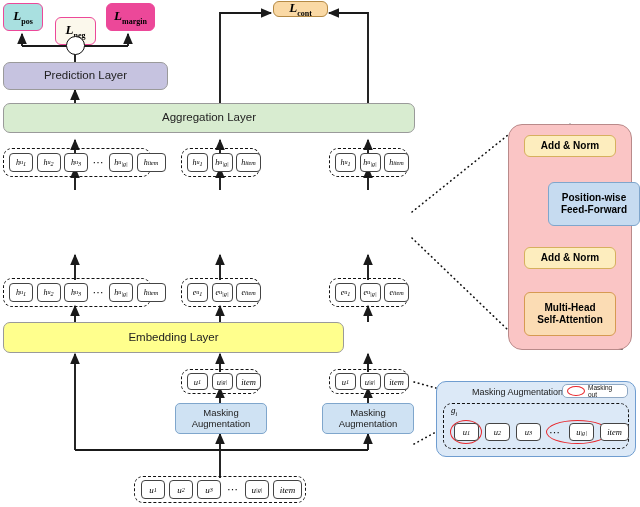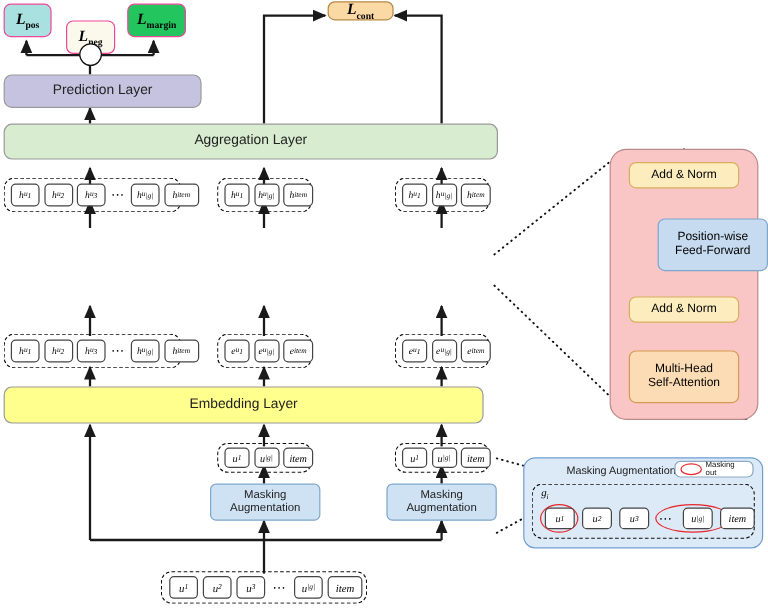--- a/index.html
+++ b/index.html
@@ -14,21 +14,21 @@
   
   .bar{border:1px solid #9a9a9a;border-radius:7px;}
   .bar.agg{background:#d8ecd0;}
   .bar.emb{background:#ffff8d;}
   .bar.coco{background:#fac5c5;border-radius:11px;}
   .bar.pred{background:#c6c3e0;}
 
   .lossbox{border:1px solid #ec4899;border-radius:6px;font-weight:bold;}
   .loss-pos{background:#a9e0e0;}
   .loss-neg{background:#fbf8ec;}
-  .loss-margin{background:#22c55e;}
+  .loss-margin{background:#ec4899;}
   .loss-cont{background:#fad9a5;border-color:#b58a45;}
 
   .maskaug{background:#cfe2f3;border:1px solid #7fa6cc;border-radius:5px;
            font-size:9.5px;color:#222;}
 
   
   .group{position:absolute;border:1.6px dashed #111;border-radius:9px;box-sizing:border-box;}
 
   
   .tok{position:absolute;box-sizing:border-box;border:1px solid #444;border-radius:4px;
@@ -41,21 +41,21 @@
 
   .mathlbl{font-family:"Liberation Serif", serif;font-style:italic;font-size:13px;}
   .mathlbl sub{font-style:normal;font-size:8px;font-family:"Liberation Serif",serif;}
 
   .barlabel{font-size:11.5px;color:#222;}
   .cocolabel{font-size:14px;font-weight:bold;color:#111;letter-spacing:.3px;}
 
   
   .tpanel{position:absolute;background:#fac5c5;border:1px solid #b98a8a;border-radius:14px;box-sizing:border-box;}
   .tblock{position:absolute;box-sizing:border-box;display:flex;align-items:center;
-          justify-content:center;text-align:center;font-size:10px;line-height:1.2;border-radius:6px;}
+          justify-content:center;text-align:center;font-size:10px;line-height:1.2;border-radius:6px;font-weight:bold;}
   .t-addnorm{background:#fdedbe;border:1px solid #d6b05e;}
   .t-ff{background:#c6dbf0;border:1px solid #7fa6cc;}
   .t-mha{background:#fbdcb4;border:1px solid #d69a52;}
 
   
   .mpanel{position:absolute;background:#dce9f7;border:1px solid #6f9dd0;border-radius:10px;box-sizing:border-box;}
   .mpanel-title{position:absolute;font-size:9px;color:#222;}
   .legendbox{position:absolute;background:#fff;border:1px solid #8fa8c4;border-radius:5px;
              display:flex;align-items:center;gap:3px;padding:0 4px;box-sizing:border-box;font-size:6.5px;color:#111;}
   .legend-ellipse{width:16px;height:8px;border:1.4px solid #e8262b;border-radius:50%;flex:none;}
@@ -168,21 +168,21 @@
 
   <div class="node bar pred" style="left:3px;top:62px;width:165px;height:28px;">
     <span class="barlabel">Prediction Layer</span>
   </div>
 
   <div class="node bar agg" style="left:3px;top:103px;width:412px;height:30px;">
     <span class="barlabel">Aggregation Layer</span>
   </div>
 
 
-  <div class="node bar emb" style="left:3px;top:322px;width:400px;height:31px;">
+  <div class="node bar emb" style="left:3px;top:322px;width:341px;height:31px;">
     <span class="barlabel">Embedding Layer</span>
   </div>
 
   <div class="node maskaug" style="left:175px;top:403px;width:92px;height:31px;">
     <div>
       <div>Masking</div>
       <div>Augmentation</div>
     </div>
   </div>
   <div class="node maskaug" style="left:322px;top:403px;width:92px;height:31px;">

